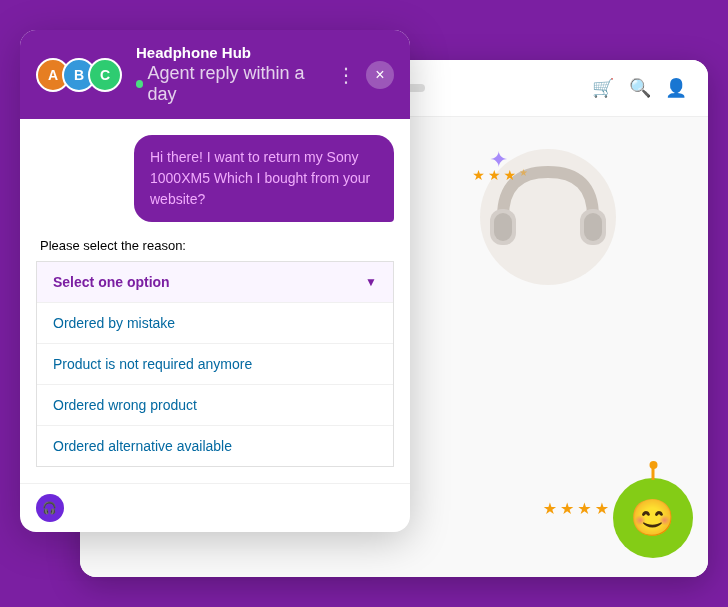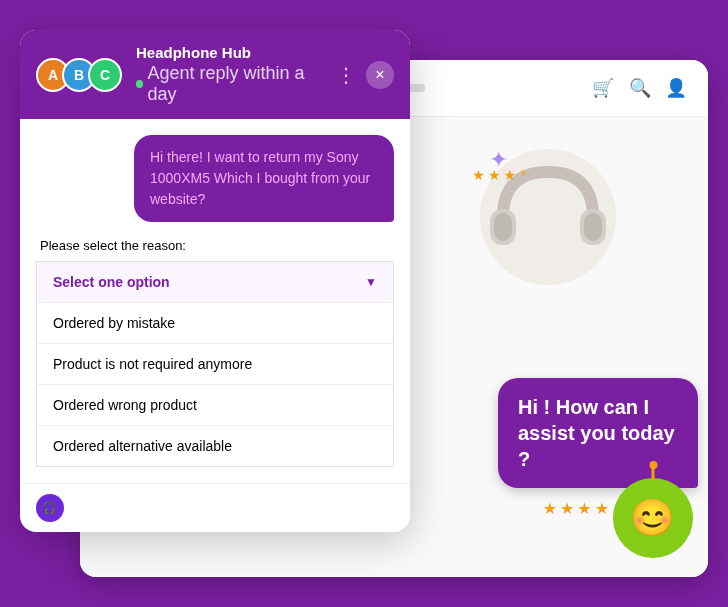--- a/index.html
+++ b/index.html
@@ -309,21 +309,21 @@
     
     .dropdown-container {
       border: 1.5px solid #e0e0e0;
       border-radius: 0;
       overflow: hidden;
     }
 
     .dropdown-option {
       padding: 12px 16px;
       font-size: 14px;
-      color: #000000;
+      color: #0369a1;
       cursor: pointer;
       border-bottom: 1px solid #f0f0f0;
       display: flex;
       align-items: flex-start;
       background: #fff;
       transition: background 0.15s;
     }
 
     .dropdown-option:last-child {
       border-bottom: none;
@@ -415,23 +415,20 @@
     <div class="stars-container">
       <span class="star">★</span>
       <span class="star">★</span>
       <span class="star">★</span>
       <span class="star">★</span>
       <div class="star-placeholder"></div>
     </div>
 
     <span class="sparkle sparkle-top">✦</span>
 
-    <div class="assist-bubble" style="position:absolute; bottom:90px; right:10px; max-width:200px;">
-      <span>Hi ! How can I assist you today ?</span>
-    </div>
 
     <div class="robot-avatar" style="position:absolute; bottom:10px; right:5px;">
       <div class="robot-body">
         <div class="robot-antenna"></div>
         <span class="robot-face">😊</span>
       </div>
     </div>
 
     <span class="sparkle sparkle-middle">✦</span>
 

